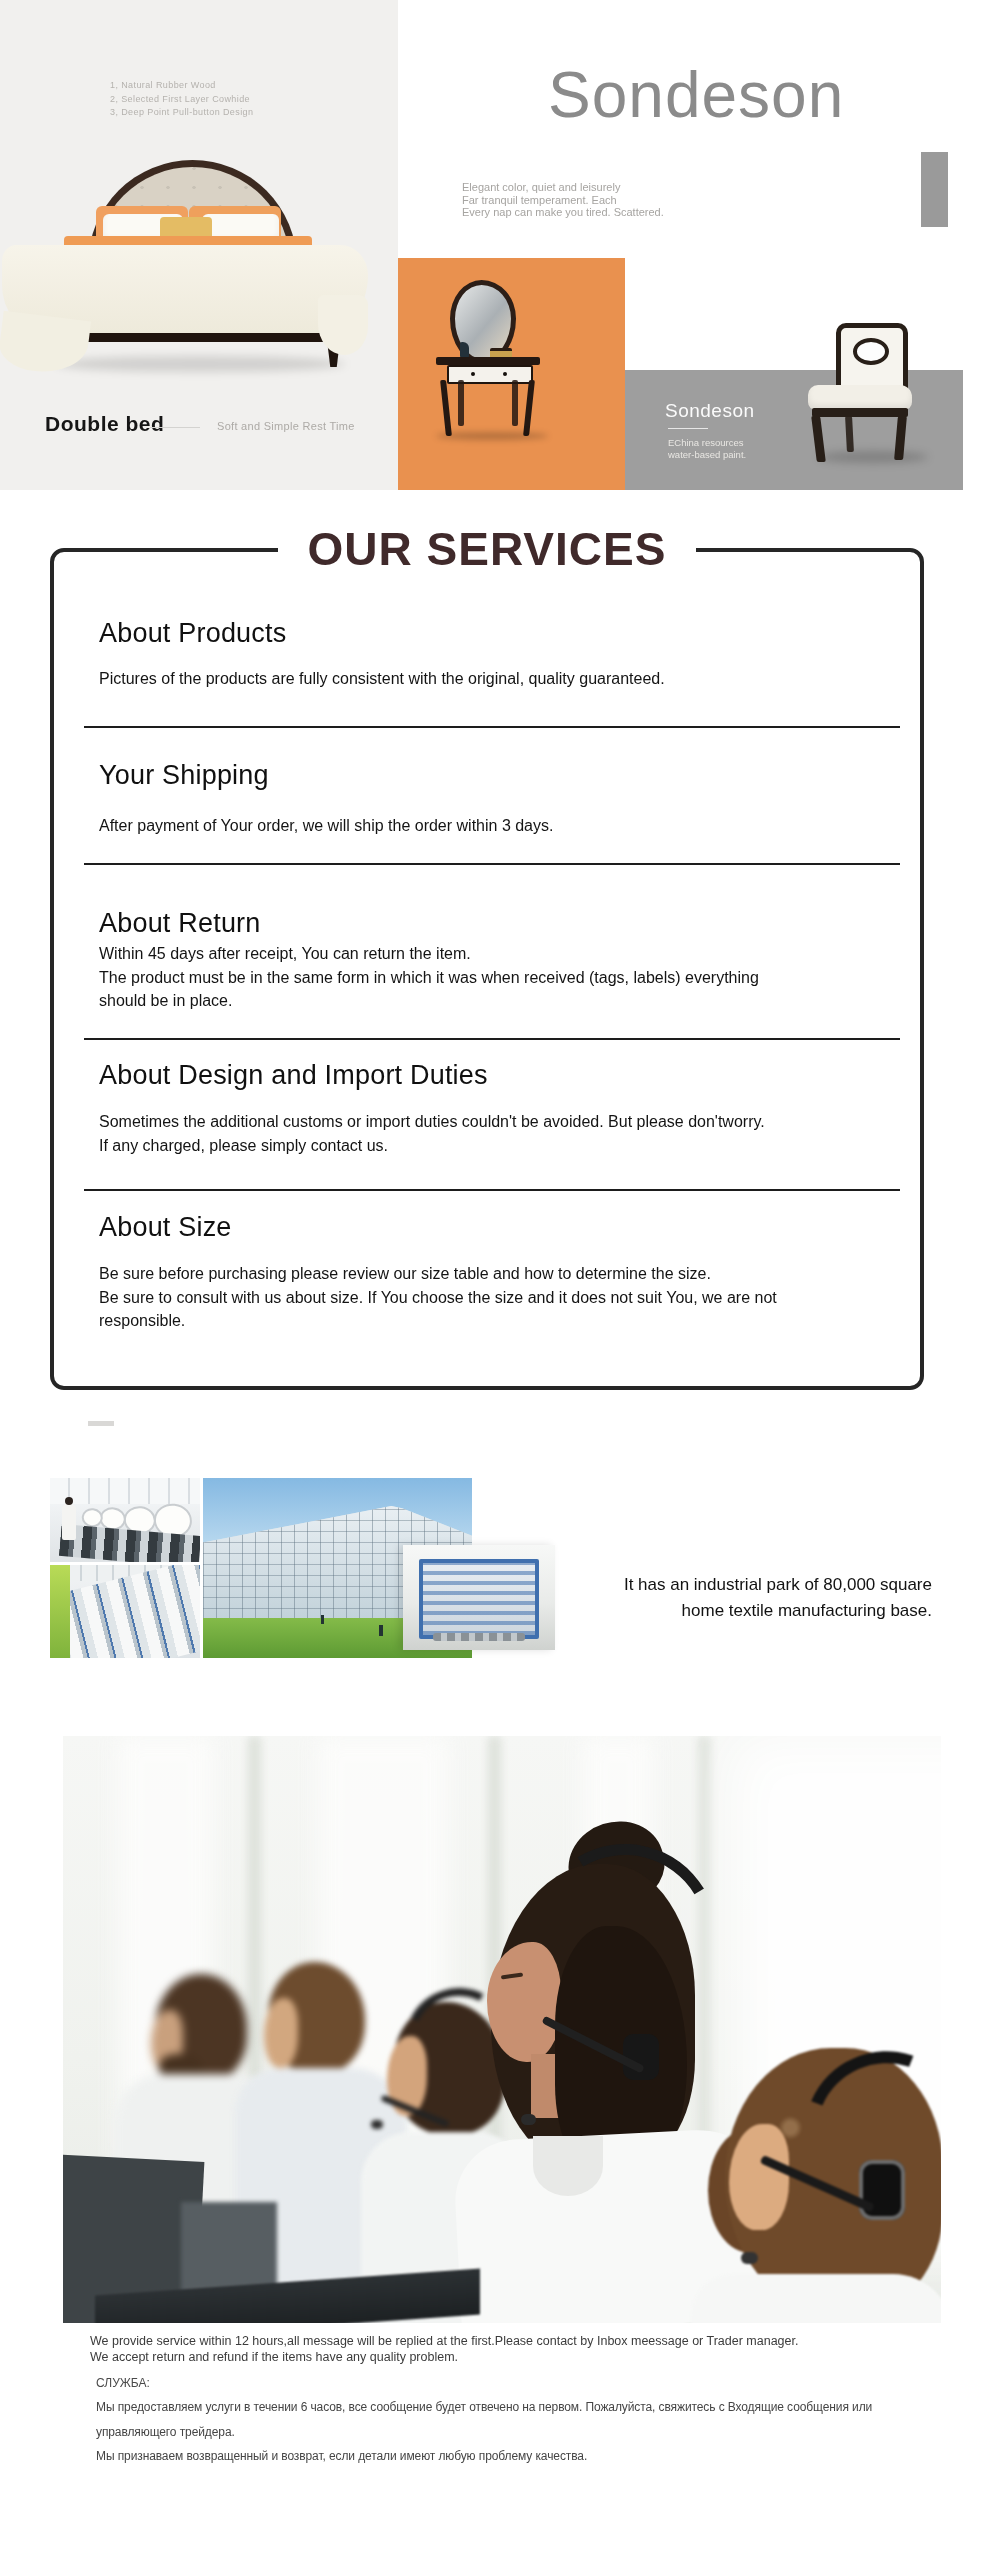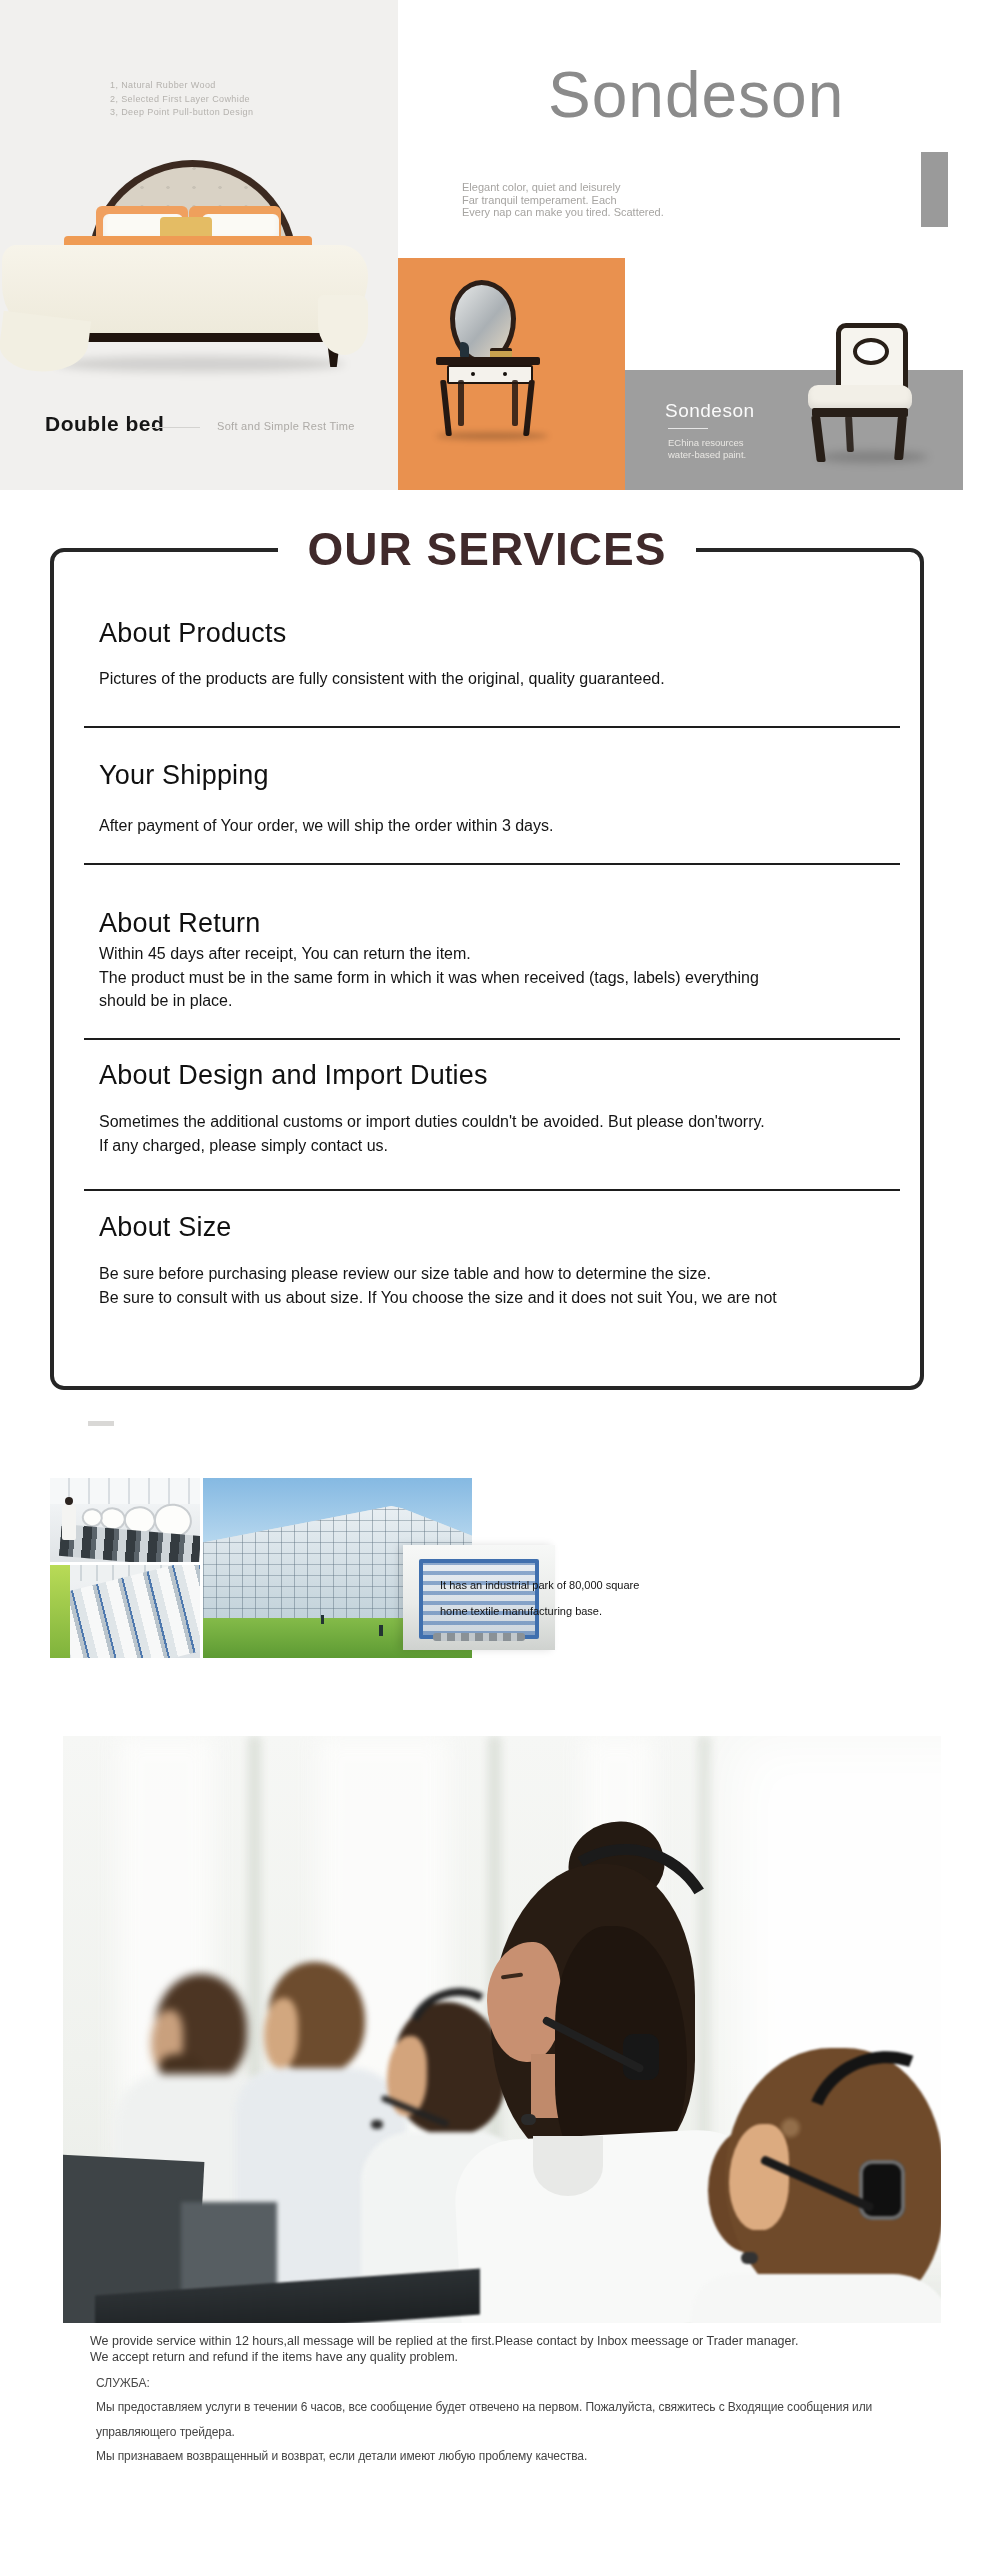--- a/index.html
+++ b/index.html
@@ -111,21 +111,21 @@
       background-image:repeating-linear-gradient(90deg,rgba(90,110,125,.45) 0 1px,transparent 1px 13px),
                        repeating-linear-gradient(0deg,rgba(90,110,125,.4) 0 1px,transparent 1px 11px),
                        linear-gradient(180deg,#e9eff3,#c2d2da);}
   .f3 .grass{position:absolute;left:0;bottom:0;width:100%;height:40px;background:linear-gradient(180deg,#84bb49,#5d9a33);}
   .f3 .fig{position:absolute;width:3px;height:9px;background:#233;bottom:34px;}
   .f3 .g1{left:118px;} .f3 .g2{left:176px;bottom:22px;height:11px;width:4px;}
   .f4{left:403px;top:1545px;width:152px;height:105px;background:linear-gradient(180deg,#f7f8f7 0%,#e9ebe9 55%,#cfd2cf 100%);box-shadow:-4px 0 8px rgba(0,0,0,.12);}
   .f4 .frame{position:absolute;left:16px;top:14px;width:112px;height:72px;border:4px solid #3f6fae;border-radius:2px;
       background:repeating-linear-gradient(0deg,rgba(63,111,174,.55) 0 4px,transparent 4px 10px),linear-gradient(180deg,#e8edf2,#cdd6de);}
   .f4 .roll{position:absolute;left:30px;top:88px;width:92px;height:8px;background:repeating-linear-gradient(90deg,#8a9196 0 8px,#c2c8cc 8px 14px);border-radius:3px;}
-  .factory-caption{position:absolute;left:440px;top:1572px;width:492px;text-align:left;font-size:11px;line-height:26px;color:#121212;}
+  .factory-caption{position:absolute;left:440px;top:1572px;width:492px;text-align:right;font-size:17px;line-height:26px;color:#121212;}
 
   
   .cc{position:absolute;left:63px;top:1736px;width:878px;height:587px;overflow:hidden;
       background:linear-gradient(180deg,#f6f7f5 0%,#f0f2ee 55%,#e8ebe6 100%);}
   .cc .win{position:absolute;top:0;background:#fdfdfc;filter:blur(11px);opacity:.85;}
   .w1{left:55px;width:95px;height:430px;} .w2{left:255px;width:130px;height:440px;} .w3{left:520px;width:70px;height:380px;}
   .cc .seam{position:absolute;top:0;width:13px;height:450px;background:#d7dcd4;filter:blur(5px);opacity:.8;}
   .sm1{left:185px;} .sm2{left:425px;} .sm3{left:635px;}
   .cc .glow{position:absolute;right:-70px;top:0;width:280px;height:520px;background:#fff;filter:blur(28px);opacity:.95;}
   .person-w{position:absolute;left:0;top:0;width:100%;height:100%;}
@@ -290,20 +290,21 @@
     <div class="svc-p p4">
       <div>Sometimes the additional customs or import duties couldn't be avoided. But please don'tworry.</div>
       <div>If any charged, please simply contact us.</div>
     </div>
     <div class="svc-div d4"></div>
 
     <div class="svc-h h5">About Size</div>
     <div class="svc-p p5">
       <div>Be sure before purchasing please review our size table and how to determine the size.</div>
       <div>Be sure to consult with us about size. If You choose the size and it does not suit You, we are not</div>
+      <div>responsible.</div>
     </div>
   </div>
   <div class="box-tick"></div>
 
   <div class="fimg f1">
     <div class="ceil"></div>
     <div class="row">
         <div class="spool s1"></div>
         <div class="spool s2"></div>
         <div class="spool s3"></div>

